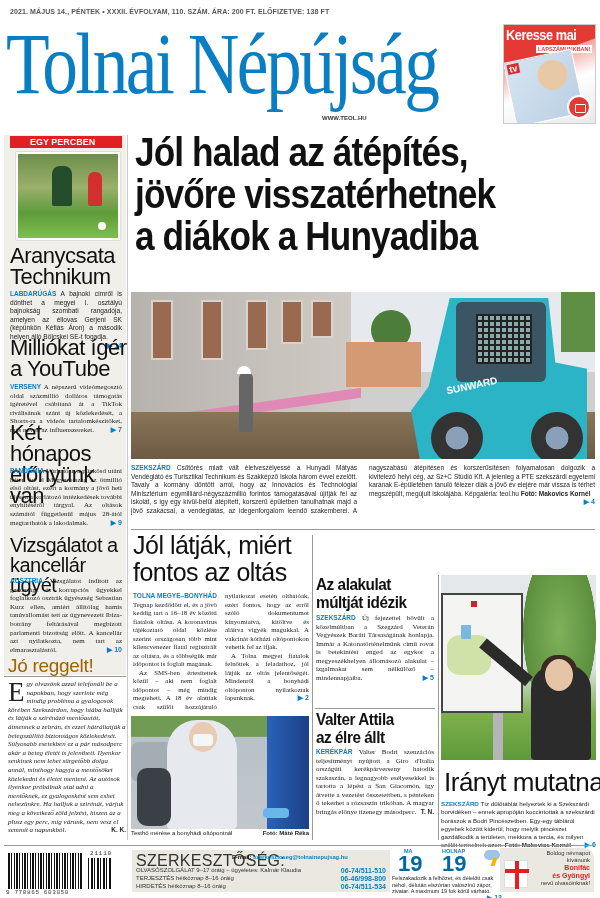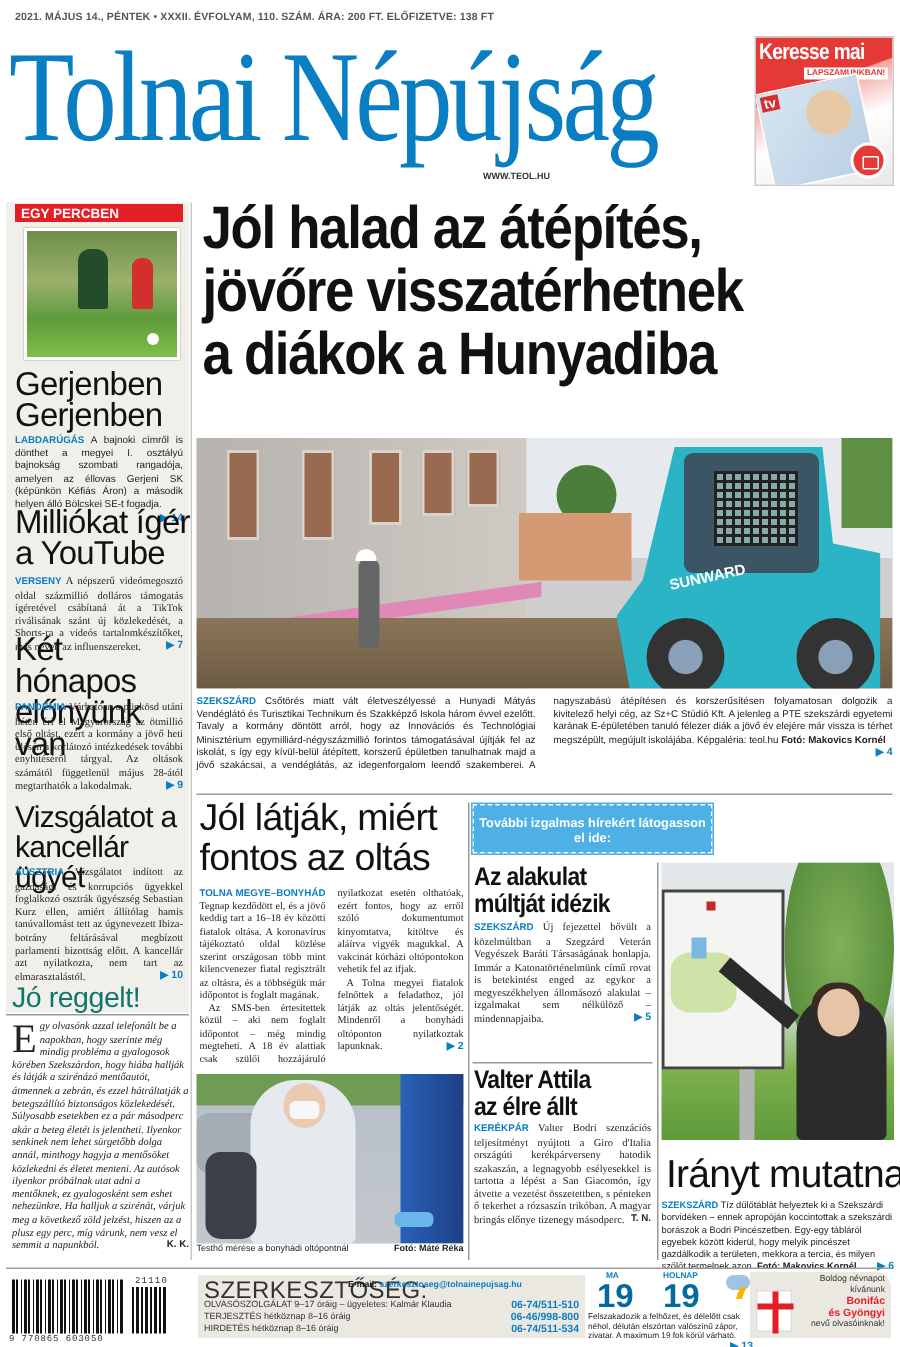--- a/index.html
+++ b/index.html
@@ -13,31 +13,31 @@
 .promo .t1 { position: absolute; left: 2px; top: 1px; width: 89px; font-family: "Liberation Sans", sans-serif; font-weight: bold; color: #fff; font-size: 15px; letter-spacing: -0.5px; transform: scaleX(0.85); transform-origin: left top; white-space: nowrap; }
 .promo .t2 { position: absolute; left: 32px; top: 20px; background: #fff; color: #e53935; font-size: 5.5px; font-weight: bold; padding: 1px 2px; }
 .promo .mag { position: absolute; left: 5px; top: 30px; width: 70px; height: 66px; background: linear-gradient(135deg,#d7e5f2,#b9cfe3); transform: rotate(-12deg); border: 1px solid #fff; }
 .promo .mag .tv { position: absolute; left: 2px; top: 2px; background: #d32f2f; color: #fff; font-weight: bold; font-size: 9px; padding: 0 2px; }
 .promo .mag .face { position: absolute; left: 30px; top: 6px; width: 30px; height: 30px; border-radius: 50%; background: #e8c9a6; }
 .promo .tvicon { position: absolute; right: 4px; bottom: 4px; width: 24px; height: 24px; border-radius: 50%; background: #e53935; border: 2px solid #fff; }
 .promo .tvicon::after { content: ""; position: absolute; left: 6px; top: 7px; width: 9px; height: 7px; border: 1.5px solid #fff; border-radius: 1px; }
 
 
 .leftcol { left: 4px; top: 135px; width: 122px; height: 540px; background: #f1efea; }
-.egy { left: 10px; top: 136px; width: 112px; height: 12px; background: #e31e24; color: #fff; font-weight: bold; font-size: 9px; padding: 1px 4px; line-height: 10px; }
+.egy { left: 10px; top: 136px; width: 112px; height: 12px; background: #e31e24; color: #fff; font-weight: bold; font-size: 9px; padding: 1px 20px; line-height: 10px; }
 .lphoto { left: 16px; top: 152px; width: 104px; height: 88px; border: 2px solid #fff; box-shadow: 0 0 1px #888; background: linear-gradient(180deg,#6d8f4a 0%,#9bb06b 40%,#5e9b3c 70%,#7fbf4a 100%); overflow: hidden; }
 .lphoto .p1 { position: absolute; left: 34px; top: 12px; width: 20px; height: 40px; background: #234d2a; border-radius: 8px 8px 2px 2px; }
 .lphoto .p2 { position: absolute; left: 70px; top: 18px; width: 14px; height: 34px; background: #d32f2f; border-radius: 6px 6px 2px 2px; }
 .lphoto .ball { position: absolute; left: 80px; top: 68px; width: 8px; height: 8px; border-radius: 50%; background: #fff; }
 .lhead { left: 10px; width: 118px; font-size: 22px; line-height: 21px; color: #111; letter-spacing: -0.5px; }
 .lbody { left: 10px; width: 112px; font-family: "Liberation Serif", serif; font-size: 7px; line-height: 8.6px; color: #222; text-align: justify; }
 .lbody.sans { font-family: "Liberation Sans", sans-serif; font-size: 6.6px; }
 .kicker { color: #0a7ec2; font-weight: bold; font-family: "Liberation Sans", sans-serif; font-size: 6.5px; text-transform: uppercase; }
 .pref { color: #0a7ec2; font-weight: bold; font-family: "Liberation Sans", sans-serif; font-size: 7px; float: right; }
-.joreg { left: 8px; top: 655px; font-size: 19px; color: #0f766e; letter-spacing: -0.3px; }
+.joreg { left: 8px; top: 655px; font-size: 19px; color: #a16207; letter-spacing: -0.3px; }
 .jorule { left: 4px; top: 676px; width: 122px; height: 1px; background: #999; }
 .jobody { left: 8px; top: 680px; width: 118px; font-family: "Liberation Serif", serif; font-style: italic; font-size: 7px; line-height: 8.6px; color: #222; }
 .jobody .drop { float: left; font-size: 27px; line-height: 22px; font-style: normal; margin-right: 2px; margin-top: 1px; }
 .vsep { left: 127px; top: 135px; width: 1px; height: 705px; background: #c8c8c8; }
 
 
 .mainhead { left: 135px; top: 131px; width: 460px; font-weight: bold; font-size: 40px; line-height: 42px; color: #111; letter-spacing: -1px; transform: scaleX(0.88); transform-origin: left top; white-space: nowrap; }
 .mainphoto { left: 131px; top: 292px; width: 464px; height: 167px; overflow: hidden; background: #cfcfcf; }
 .mp-wall { position: absolute; left: 0; top: 0; width: 220px; height: 167px; background: linear-gradient(90deg,#b6b2ad,#cfcac4); }
 .mp-win { position: absolute; top: 8px; width: 22px; height: 60px; background: #9a6a50; border: 2px solid #d8d3cc; }
@@ -150,21 +150,21 @@
 
 <div class="abs leftcol"></div>
 <div class="abs vsep"></div>
 <div class="abs egy">EGY PERCBEN</div>
 <div class="abs lphoto">
   <div class="p1"></div>
   <div class="p2"></div>
   <div class="ball"></div>
 </div>
 
-<div class="abs lhead" style="top:245px">Gerjenben Gerjenben</div>
+<div class="abs lhead" style="top:245px">Aranycsata Technikum</div>
 <div class="abs lbody sans" style="top:290px">
   <span class="kicker">LABDARÚGÁS</span>
   <span>A bajnoki címről is dönthet a megyei I. osztályú bajnokság szombati rangadója, amelyen az éllovas Gerjeni SK (képünkön Kéfiás Áron) a második helyen álló Bölcskei SE-t fogadja.</span>
   <span class="pref">▶ 14</span>
 </div>
 
 <div class="abs lhead" style="top:337px">Milliókat ígér a YouTube</div>
 <div class="abs lbody" style="top:383px">
   <span class="kicker">VERSENY</span>
   <span>A népszerű videómegosztó oldal százmillió dolláros támogatás ígéretével csábítaná át a TikTok riválisának szánt új közlekedését, a Shorts-ra a videós tartalomkészítőket, más néven az influenszereket.</span>
@@ -242,21 +242,20 @@
   <div class="vp-curtain"></div>
   <div class="vp-glove"></div>
 </div>
 <div class="abs vcap">
   <span>Testhő mérése a bonyhádi oltópontnál</span>
   <span class="r">Fotó: Máté Réka</span>
 </div>
 
 <div class="abs vsep2"></div>
 <div class="abs teol">
-  <div class="l">További izgalmas hírekért látogasson el ide:</div>
 </div>
 
 <div class="abs alak">
   <div>Az alakulat</div>
   <div>múltját idézik</div>
 </div>
 <div class="abs alakbody">
   <span class="kicker">SZEKSZÁRD</span>
   <span>Új fejezettel bővült a közelmúltban a Szegzárd Veterán Vegyészek Baráti Társaságának honlapja. Immár a Katonatörténelmünk című rovat is betekintést enged az egykor a megyeszékhelyen állomásozó alakulat – izgalmakat sem nélkülöző – mindennapjaiba.</span>
   <span class="pref">▶ 5</span>

